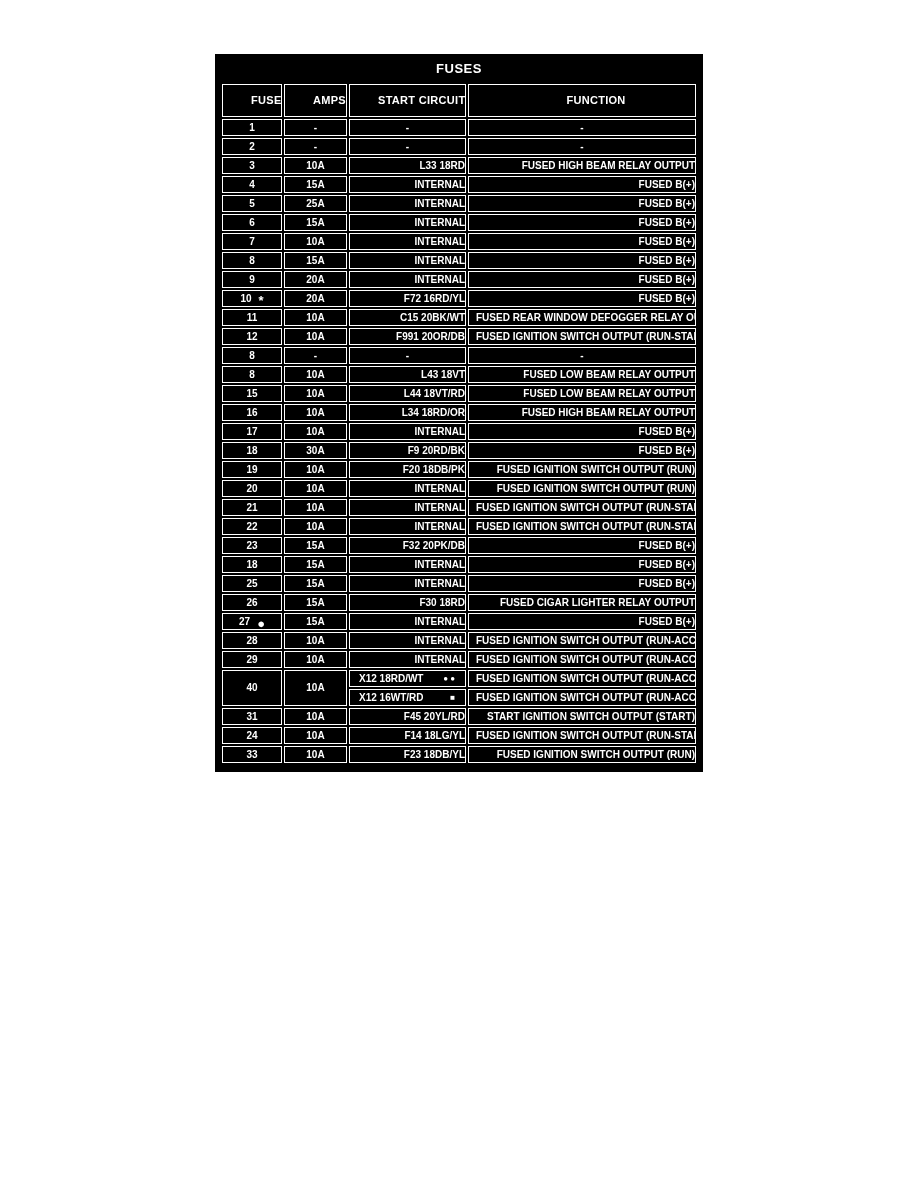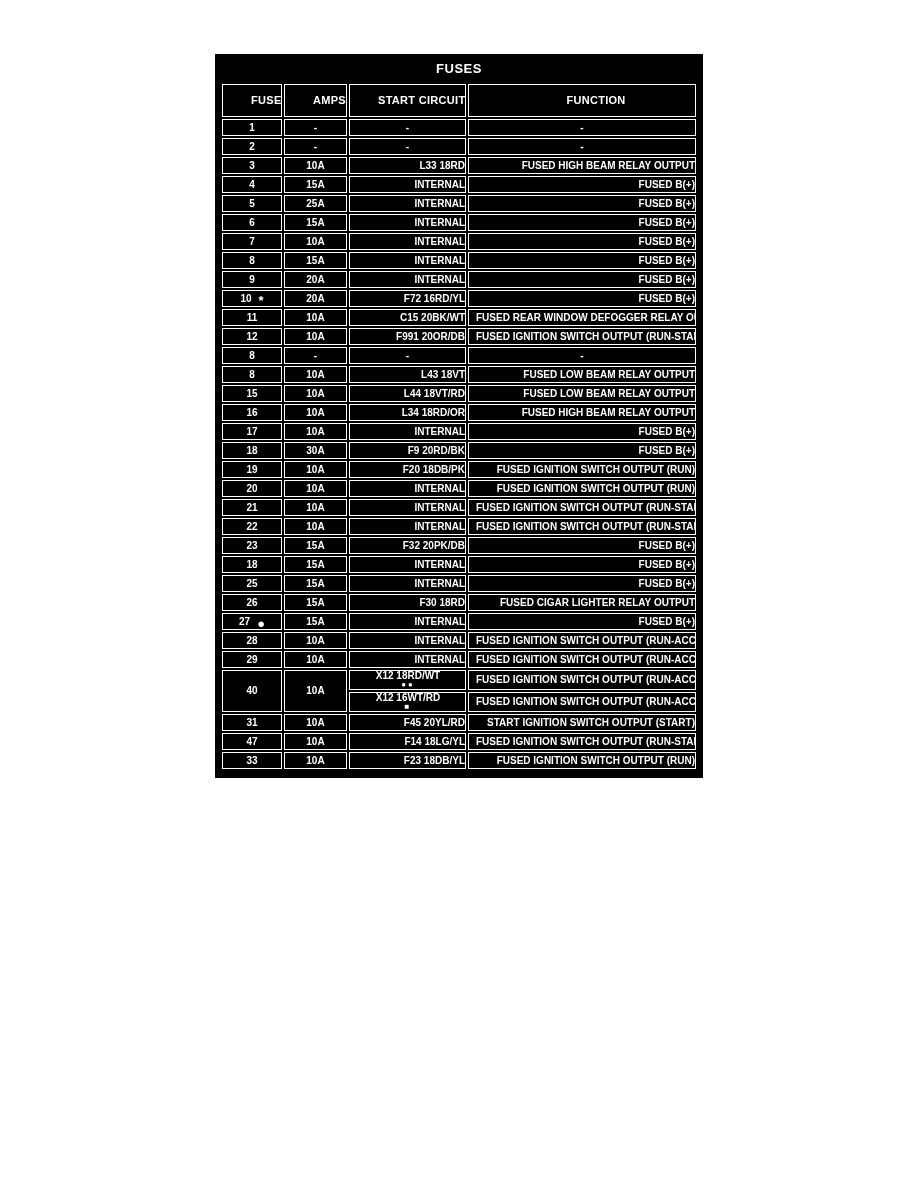--- a/index.html
+++ b/index.html
@@ -59,21 +59,20 @@
     height: 17px;
     vertical-align: middle;
   }
   td.center { text-align: center; }
   td.left   { text-align: right; padding-left: 7px; }
   .cell-flex {
     display: flex;
     justify-content: space-between;
     align-items: center;
     padding: 0 8px 0 9px;
-    flex-direction: column;
   }
   .fuse-sym {
     display: inline-block;
     margin-left: 7px;
     font-size: 13px;
     line-height: 0;
     position: relative;
     top: 3px;
   }
   .circuit-sym {
@@ -297,21 +296,21 @@
             </td>
             <td class="left"><span>FUSED IGNITION SWITCH OUTPUT (RUN-ACC)</span></td>
           </tr>
           <tr>
             <td class="center"><span>31</span></td>
             <td class="center"><span>10A</span></td>
             <td class="left"><span>F45 20YL/RD</span></td>
             <td class="left"><span>START IGNITION SWITCH OUTPUT (START)</span></td>
           </tr>
           <tr>
-            <td class="center"><span>47</span></td>
+            <td class="center"><span>24</span></td>
             <td class="center"><span>10A</span></td>
             <td class="left"><span>F14 18LG/YL</span></td>
             <td class="left"><span>FUSED IGNITION SWITCH OUTPUT (RUN-START)</span></td>
           </tr>
           <tr>
             <td class="center"><span>33</span></td>
             <td class="center"><span>10A</span></td>
             <td class="left"><span>F23 18DB/YL</span></td>
             <td class="left"><span>FUSED IGNITION SWITCH OUTPUT (RUN)</span></td>
           </tr>

